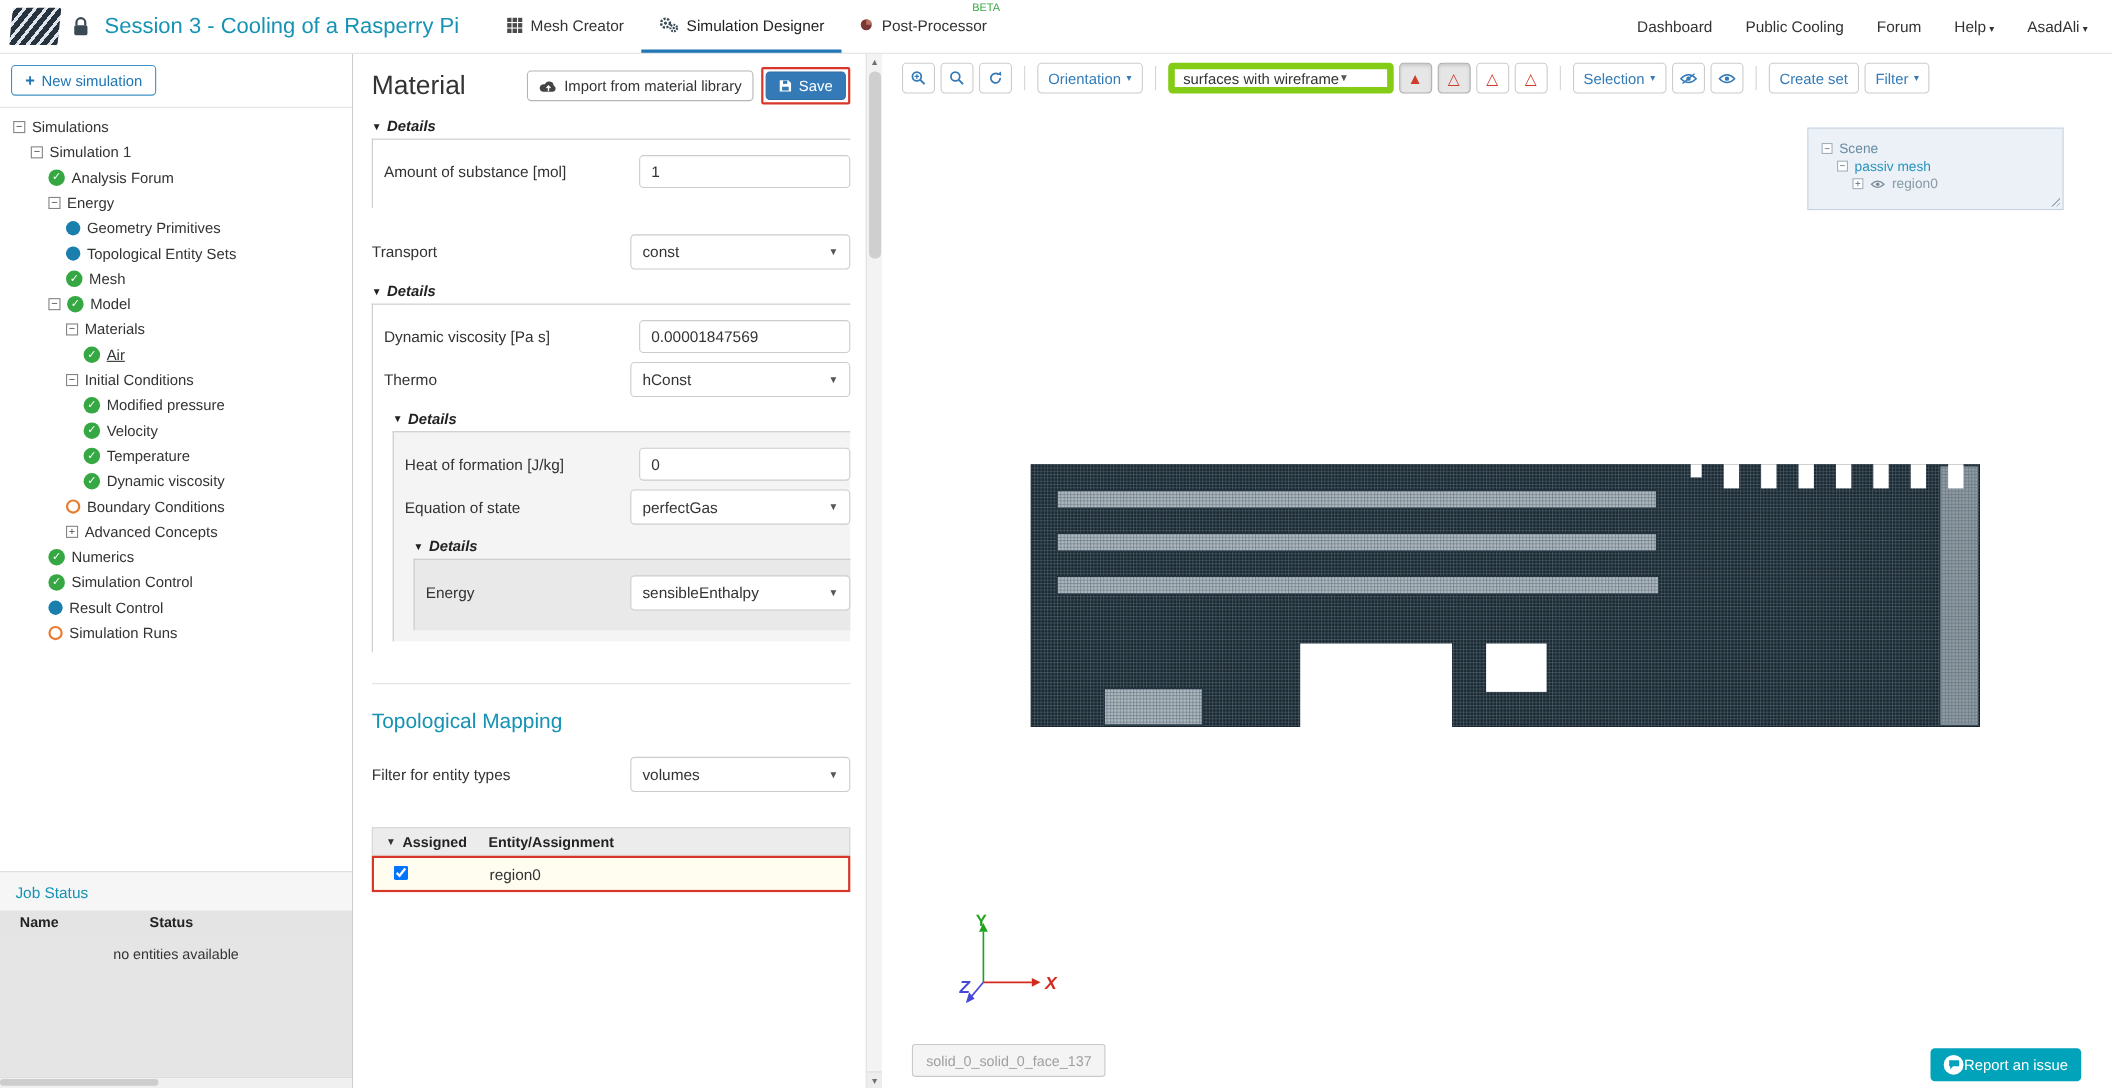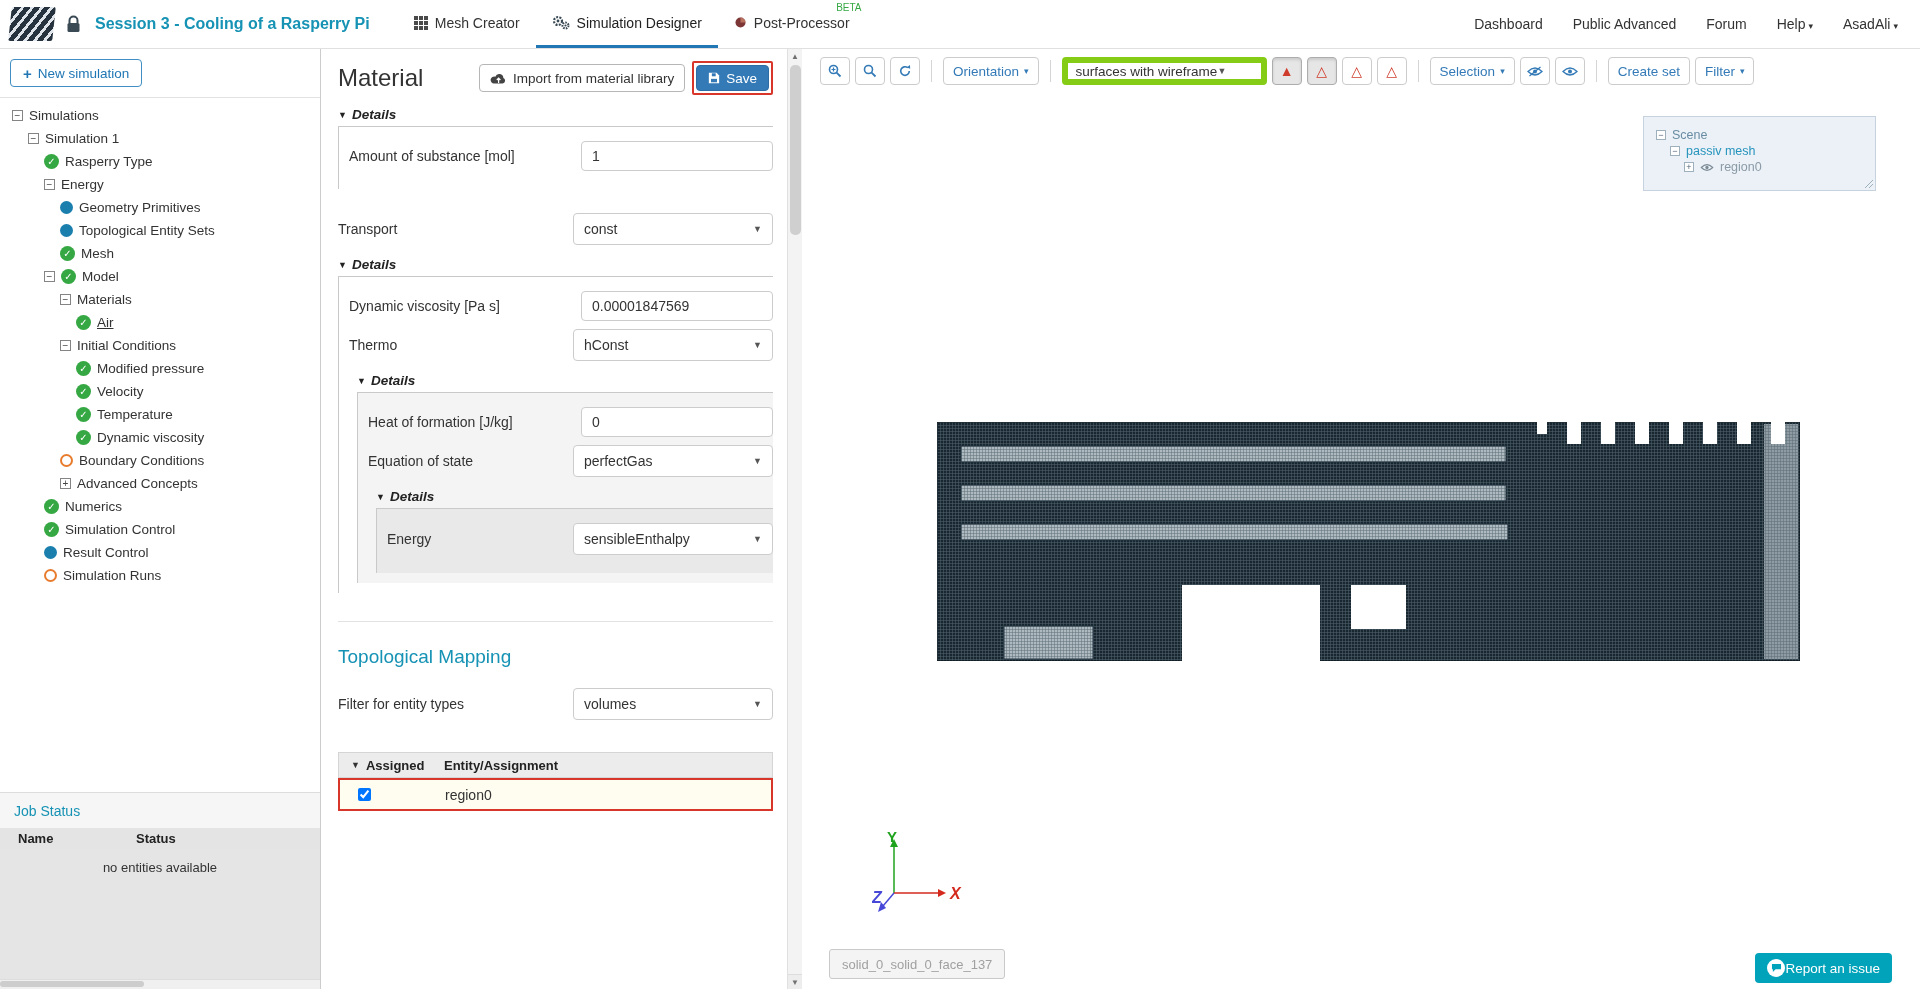--- a/index.html
+++ b/index.html
@@ -7,21 +7,21 @@
   body {
     width:1920px; height:989px; overflow:hidden; background:#fff;
     font-family:"Liberation Sans","DejaVu Sans",sans-serif; color:#333;
     position:relative;
   }
   
   .header { height:49px; display:flex; align-items:stretch; border-bottom:1px solid #e0e0e0; background:#fff; padding-left:10px; }
   .header-left { display:flex; align-items:center; gap:12px; }
   .logo { width:44px; height:34px; flex:none; border-radius:2px; transform:skewX(-6deg);
           background:repeating-linear-gradient(-55deg,#26323e 0 5px,#dfe5ea 5px 8px); }
-  .project-title { font-size:16px; font-weight:bold; color:var(--brand-teal,#1592b4); margin:0 0 0 2px; white-space:nowrap; }
+  .project-title { font-size:20px; font-weight:normal; color:var(--brand-teal,#1592b4); margin:0 0 0 2px; white-space:nowrap; }
   .tabs { display:flex; margin-left:28px; }
   .tab { display:flex; align-items:center; gap:7px; padding:0 16px; font-size:14px; color:#333; position:relative; border-bottom:3px solid transparent; cursor:pointer; }
   .tab.active { border-bottom-color:var(--tab-active-blue,#2077b4); color:#222; }
   .beta { position:absolute; top:2px; right:4px; font-size:10px; color:var(--beta-green,#36a843); }
   .header-links { margin-left:auto; display:flex; gap:30px; padding-right:22px; font-size:14px; color:#333; align-items:center; }
   .header-links a { cursor:pointer; white-space:nowrap; }
   .tiny-caret { font-size:9px; color:#333; margin-left:3px; }
   
   .app-body { display:flex; height:940px; }
   
@@ -154,21 +154,21 @@
       <svg width="13" height="13" viewBox="0 0 13 13">
         <circle cx="6.5" cy="6.5" r="5" fill="#7d3636"></circle>
         <path d="M6.5 6.5 L6.5 1.5 A5 5 0 0 1 11.5 6.5 Z" fill="#b9715f"></path>
       </svg>
       <span>Post-Processor</span>
       <span class="beta">BETA</span>
     </div>
   </nav>
   <div class="header-links">
     <a>Dashboard</a>
-    <a>Public Advanced</a>
+    <a>Public Cooling</a>
     <a>Forum</a>
     <a><span>Help</span><span class="tiny-caret">▾</span></a>
     <a><span>AsadAli</span><span class="tiny-caret">▾</span></a>
   </div>
 </header>
 
 <div class="app-body">
 
   <aside class="sidebar">
     <button class="new-sim-btn">
@@ -180,21 +180,21 @@
         <div class="tree-row" style="padding-left: 12px;">
           <span class="expander">−</span>
           <span class="tree-label">Simulations</span>
         </div>
         <div class="tree-row" style="padding-left: 28px;">
           <span class="expander">−</span>
           <span class="tree-label">Simulation 1</span>
         </div>
         <div class="tree-row" style="padding-left: 44px;">
           <span class="st-ic check">✓</span>
-          <span class="tree-label">Rasperry Type</span>
+          <span class="tree-label">Analysis Forum</span>
         </div>
         <div class="tree-row" style="padding-left: 44px;">
           <span class="expander">−</span>
           <span class="tree-label">Energy</span>
         </div>
         <div class="tree-row" style="padding-left: 60px;">
           <span class="st-ic dot-blue"></span>
           <span class="tree-label">Geometry Primitives</span>
         </div>
         <div class="tree-row" style="padding-left: 60px;">

